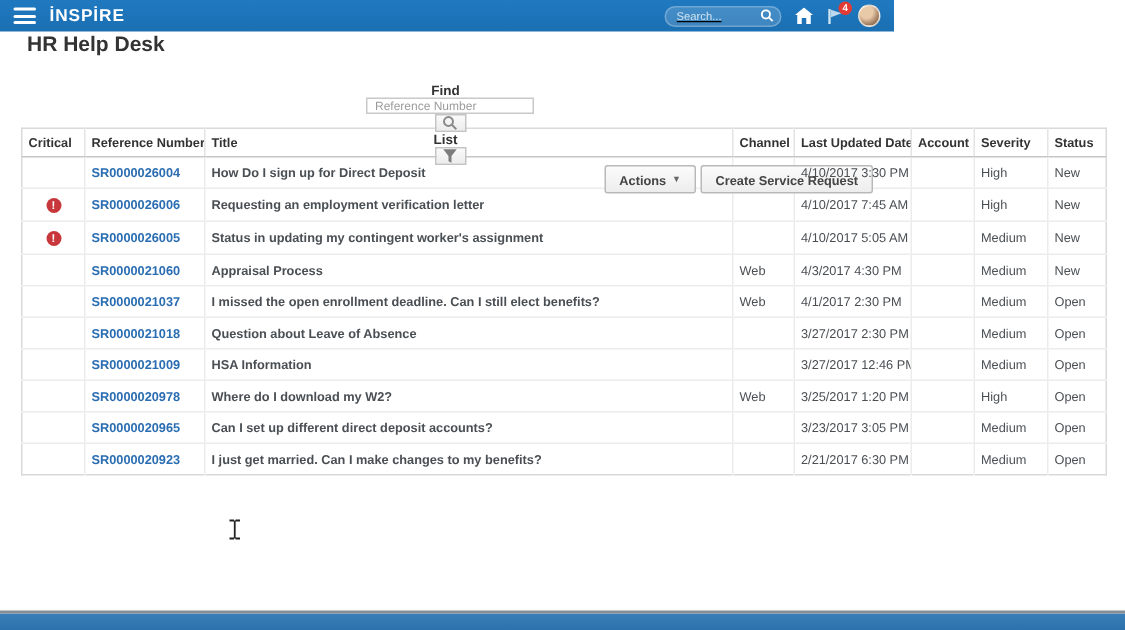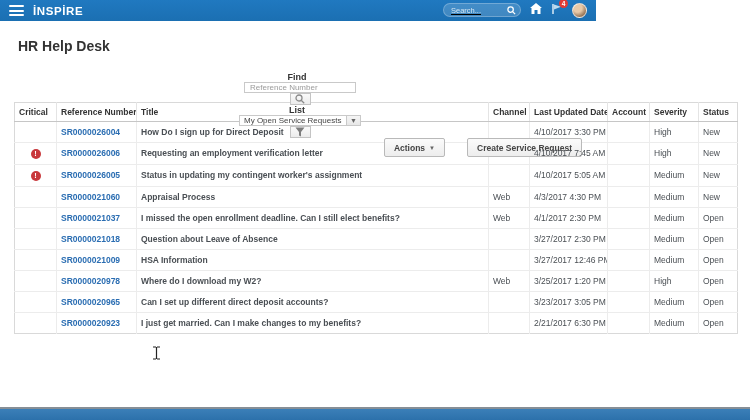--- a/index.html
+++ b/index.html
@@ -7,57 +7,57 @@
               font-family:"Liberation Sans", sans-serif; }
   .app { position:relative; width:596px; height:420px; background:#fff; }
 
   
   .topbar { height:21px; background:linear-gradient(#2079c0,#1b6fb2);
             display:flex; align-items:center; padding:0 9px; }
   .hamburger { width:15px; height:11px; display:flex; flex-direction:column;
                justify-content:space-between; cursor:pointer; margin-right:9px; }
   .hamburger i { display:block; height:2px; background:#fff; border-radius:1px; }
   .brand { color:#fff; font-weight:bold; font-size:11.5px; letter-spacing:.6px; }
-  .topbar-right { margin-left:auto; display:flex; align-items:flex-start; gap:9px;text-decoration:underline; }
+  .topbar-right { margin-left:auto; display:flex; align-items:center; gap:9px;text-decoration:underline; }
   .search-pill { display:flex; align-items:center; background:rgba(255,255,255,.16);
                  border:1px solid rgba(255,255,255,.25); border-radius:8px;
                  height:14px; width:78px; padding:0 4px 0 7px; }
   .search-pill input { flex:1; min-width:0; background:transparent; border:none; outline:none;
                  color:#eaf3fa; font-size:7.5px; font-family:inherit; }
   .search-pill input::placeholder { color:#d3e5f2; }
   .tb-icon { display:flex; align-items:center; justify-content:center; cursor:pointer; }
   .flag-wrap { position:relative; }
   .badge { position:absolute; top:-4px; right:-5px; background:#e23b35; color:#fff;
            font-size:6.5px; font-weight:bold; width:9px; height:9px; border-radius:50%;
            display:flex; align-items:center; justify-content:center; }
   .avatar { width:15px; height:15px; border-radius:50%;
             background:radial-gradient(circle at 35% 30%, #e8c9a8 0 35%, #9c7a5c 70%, #5e4634 100%);
             border:1px solid rgba(255,255,255,.7); }
 
   
-  .page-title { margin:17px 0 0 18px; font-size:14px; font-weight:bold; color:#333; }
+  .page-title { margin:0 0 0 18px; font-size:14px; font-weight:bold; color:#333; }
 
   
   .toolbar { display:flex; align-items:center; margin:18px 14px 0 18px; height:20px;flex-direction:column; }
   .tlabel { font-size:9px; font-weight:bold; color:#333; margin-right:6px; }
   .find-input { width:112px; height:18px; border:1px solid #c9c9c9; font-size:8px;
                 padding:0 5px; color:#333; font-family:inherit; }
   .find-input::placeholder { color:#9b9b9b; }
   .btn-sq { width:21px; height:18px; background:linear-gradient(#fafafa,#ececec);
             border:1px solid #c4c4c4; display:flex; align-items:center; justify-content:center;
             cursor:pointer; }
   .gap { width:20px; }
   .select { display:flex; align-items:center; width:122px; height:18px;
             border:1px solid #c9c9c9; background:#fff; cursor:pointer; }
   .select .sel-text { flex:1; font-size:8px; color:#444; padding:0 4px; white-space:nowrap;
                       overflow:hidden; }
   .select .sel-arrow { width:14px; height:100%; background:linear-gradient(#f5f5f5,#e7e7e7);
                        border-left:1px solid #c9c9c9; display:flex; align-items:center;
                        justify-content:center; font-size:7px; color:#666; }
-  .toolbar-right { margin-left:auto; display:flex; gap:22px;justify-content:center; }
+  .toolbar-right { margin-left:auto; display:flex; gap:3px;justify-content:center; }
   .btn { height:19px; background:linear-gradient(#fbfbfb,#ededed); border:1px solid #b9b9b9;
          border-radius:2px; font-size:8.5px; font-weight:bold; color:#444;
          padding:0 9px; display:flex; align-items:center; gap:4px; cursor:pointer;
          font-family:inherit; }
   .caret { font-size:6px; color:#666; }
 
   
   .sr-table { width:723px; margin:10px 0 0 14px; border-collapse:collapse;
               table-layout:fixed; font-size:8.5px; border:1px solid #d9d9d9; }
   .sr-table th { text-align:left; font-weight:bold; color:#333; padding:4px 4px;
@@ -124,24 +124,20 @@
     <span class="tlabel">Find</span>
     <input class="find-input" placeholder="Reference Number" style="">
     <span class="btn-sq">
       <svg width="10" height="10" viewBox="0 0 10 10">
           <circle cx="4" cy="4" r="3" fill="none" stroke="#8a8a8a" stroke-width="1.3"></circle>
           <line x1="6.2" y1="6.2" x2="9.2" y2="9.2" stroke="#8a8a8a" stroke-width="1.3"></line>
         </svg>
     </span>
     <span class="gap"></span>
     <span class="tlabel">List</span>
-    <div class="select">
-      <span class="sel-text">My Open Service Requests</span>
-      <span class="sel-arrow">▼</span>
-    </div>
     <span class="gap" style="width:9px"></span>
     <span class="btn-sq">
       <svg width="10" height="10" viewBox="0 0 10 10">
           <path d="M0.5 0.5 L9.5 0.5 L6 5 L6 9.5 L4 8.5 L4 5 Z" fill="#7d7d7d"></path>
         </svg>
     </span>
     <div class="toolbar-right">
       <button class="btn">
         <span>Actions</span>
         <span class="caret">▼</span>

